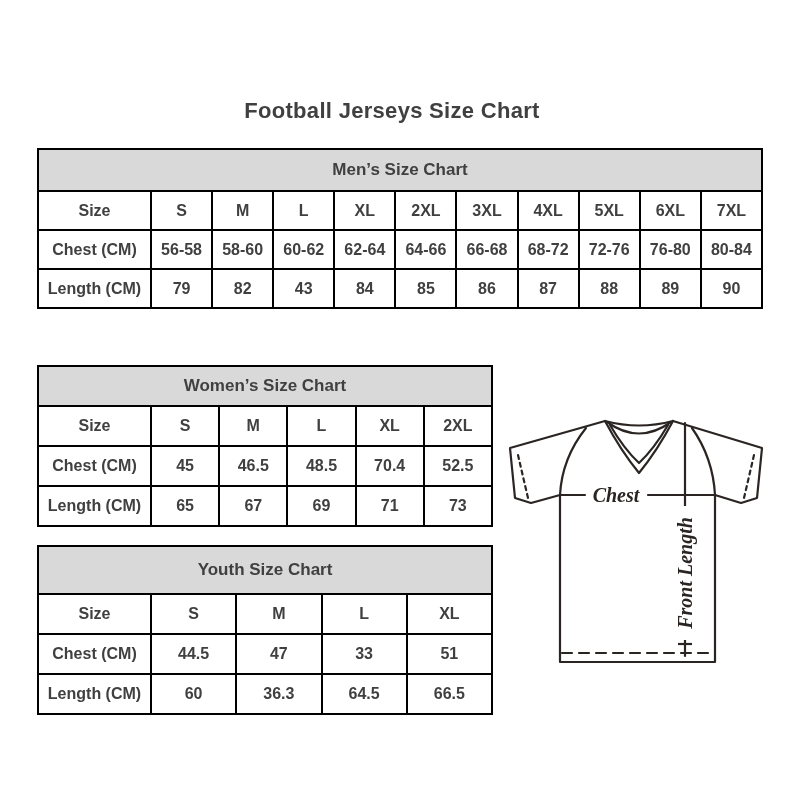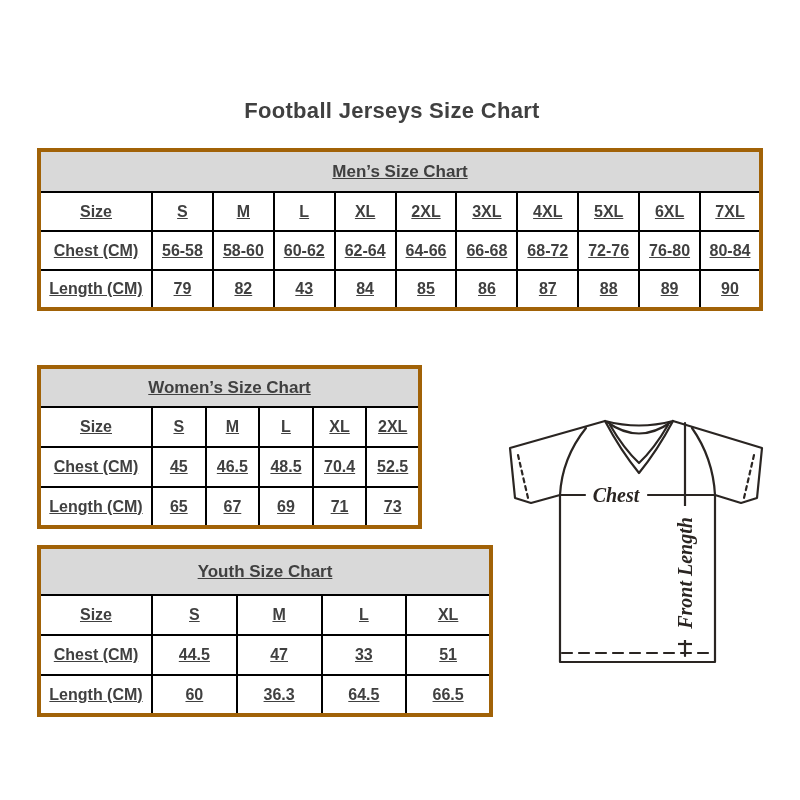--- a/index.html
+++ b/index.html
@@ -19,39 +19,38 @@
     width: 784px;
     text-align: center;
     font-size: 22px;
     font-weight: bold;
     letter-spacing: 0.3px;
   }
   table.size-table {
     position: absolute;
     border-collapse: collapse;
     table-layout: fixed;
-    border: 4px solid #a16207;
-    text-decoration: underline;
+    border: 2px solid #a16207;
   }
   table.size-table th, table.size-table td {
     border: 2px solid #000000;
     text-align: center;
     vertical-align: middle;
     font-weight: bold;
     font-size: 16px;
     padding: 0;
     overflow: hidden;
     white-space: nowrap;
   }
   table.size-table th.band {
     background: #d9d9d9;
     font-size: 17px;
   }
   table.men   { left: 37px; top: 148px; width: 726px; }
-  table.women { left: 37px; top: 365px; width: 385px; }
+  table.women { left: 37px; top: 365px; width: 456px; }
   table.youth { left: 37px; top: 545px; width: 456px; }
   table.men thead tr   { height: 42px; }
   table.men tbody tr   { height: 39px; }
   table.women thead tr { height: 40px; }
   table.women tbody tr { height: 40px; }
   table.youth thead tr { height: 48px; }
   table.youth tbody tr { height: 40px; }
   .jersey-wrap {
     position: absolute;
     left: 498px;

